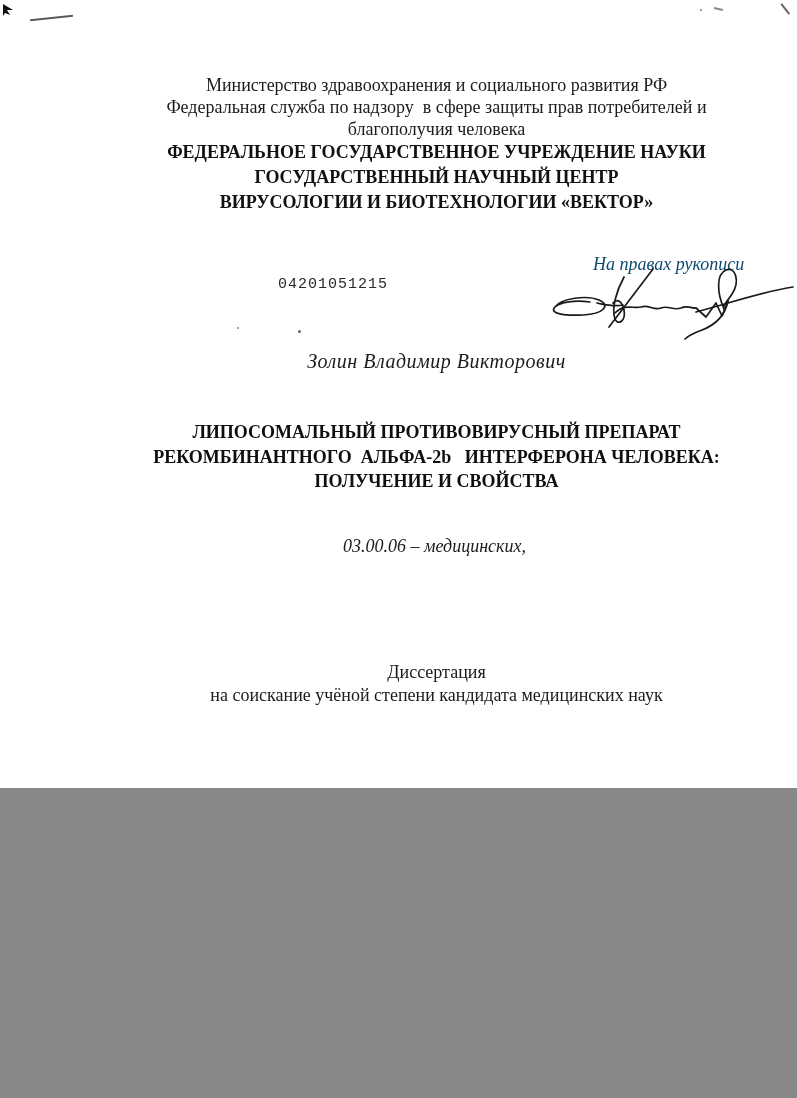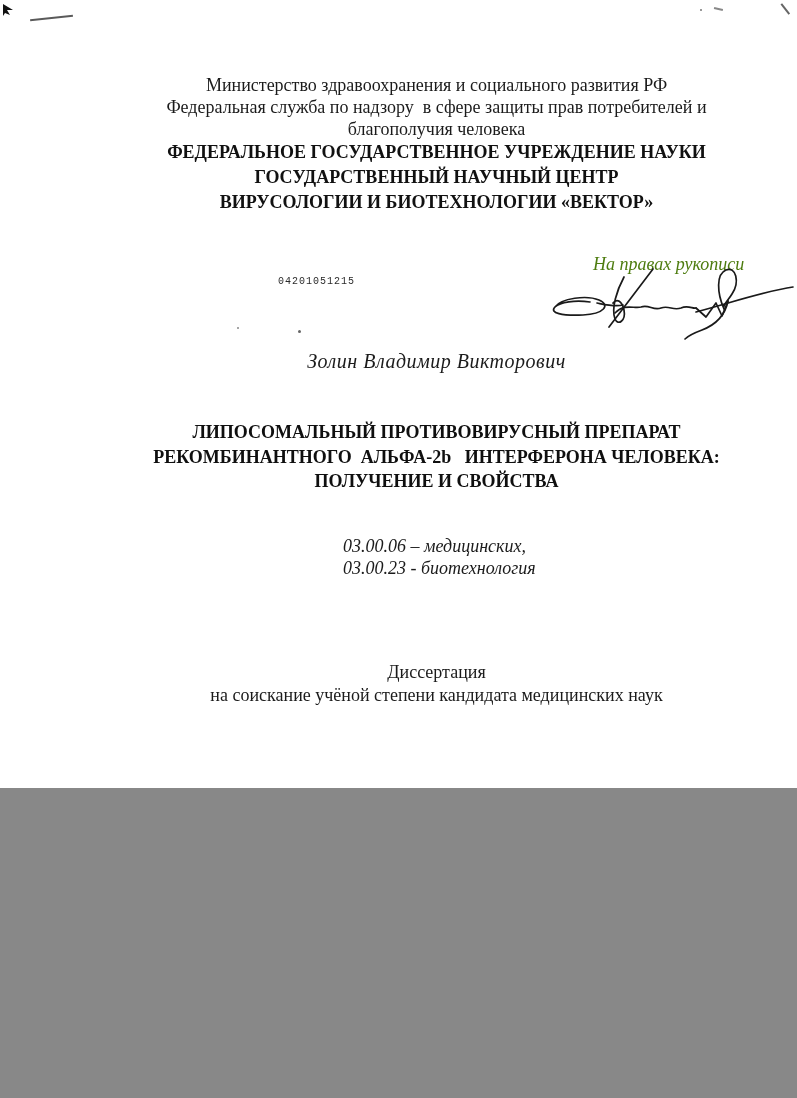--- a/index.html
+++ b/index.html
@@ -12,25 +12,25 @@
     color:#1b1b1b;
   }
   .pre{white-space:pre-wrap;}
   
   .cblock{position:absolute;left:38px;width:797px;text-align:center;}
   .ministry{top:74px;font-size:18px;line-height:22px;}
   .institution{top:140px;font-size:18px;line-height:25px;font-weight:bold;color:#111;}
   .regnum{
     position:absolute;left:278px;top:276px;
     font-family:"Liberation Mono","DejaVu Sans Mono",monospace;
-    font-size:10px;letter-spacing:1px;color:#2a2a2a;
+    font-size:15px;letter-spacing:1px;color:#2a2a2a;
   }
   .note{
     position:absolute;left:593px;top:254px;
-    font-style:italic;font-size:18px;color:#4d7c0f;
+    font-style:italic;font-size:18px;color:#0c4a6e;
   }
   .sig{position:absolute;left:545px;top:263px;width:250px;height:84px;}
   .author{top:350px;font-style:italic;font-size:20px;letter-spacing:0.5px;}
   .title{top:420px;font-weight:bold;font-size:18px;line-height:24.5px;color:#0f0f0f;}
   .specialty{
     position:absolute;left:343px;top:536px;
     font-style:italic;font-size:18px;line-height:21.5px;
   }
   .thesis{top:661px;font-size:18px;line-height:23px;}
   .supervisor{
@@ -79,21 +79,20 @@
   <div class="cblock author">Золин Владимир Викторович</div>
 
   <div class="cblock title">
     <div class="pre">ЛИПОСОМАЛЬНЫЙ ПРОТИВОВИРУСНЫЙ ПРЕПАРАТ</div>
     <div class="pre">РЕКОМБИНАНТНОГО  АЛЬФА-2b   ИНТЕРФЕРОНА ЧЕЛОВЕКА:</div>
     <div class="pre">ПОЛУЧЕНИЕ И СВОЙСТВА</div>
   </div>
 
   <div class="specialty">
     <div class="pre">03.00.06 – медицинских,</div>
-    <div class="pre">03.00.23 - биотехнология</div>
   </div>
 
   <div class="cblock thesis">
     <div class="pre">Диссертация</div>
     <div class="pre">на соискание учёной степени кандидата медицинских наук</div>
   </div>
 
 
   <div class="cblock city">Кольцово-2009</div>
 

